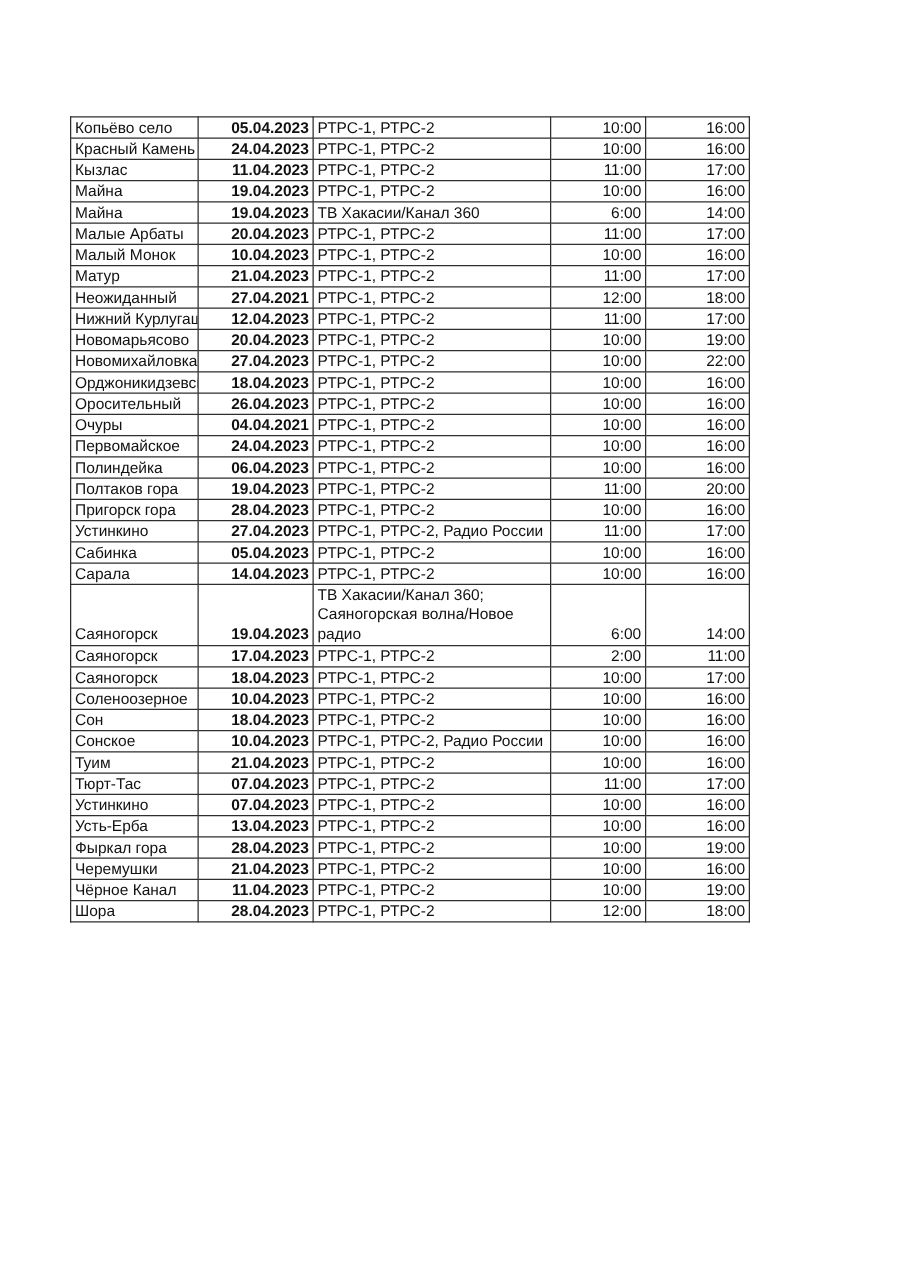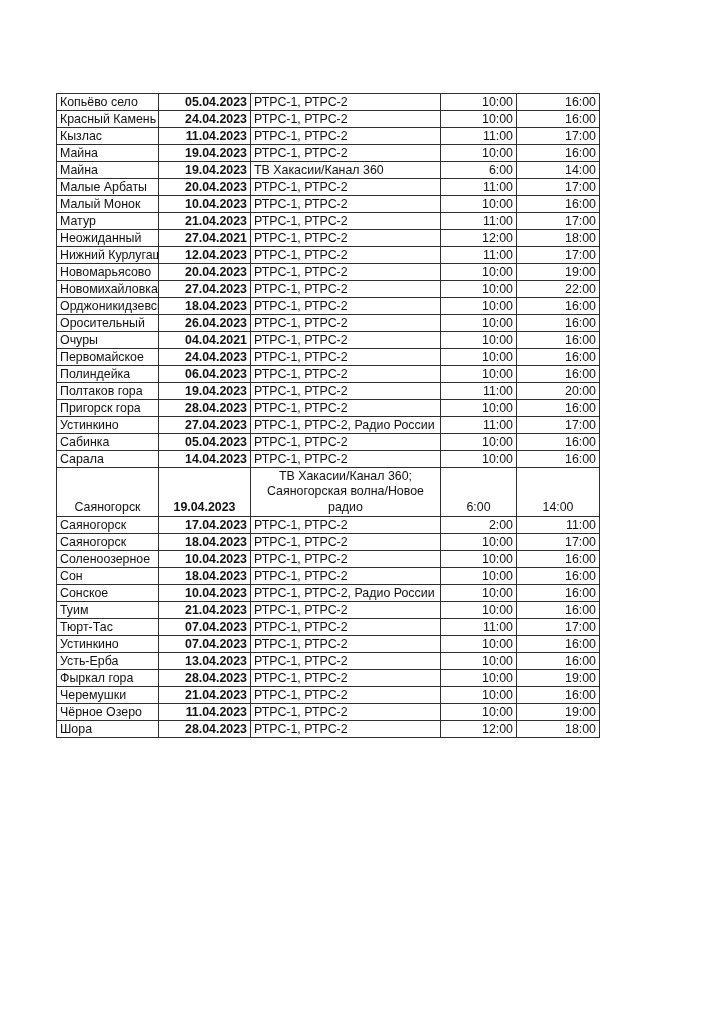--- a/index.html
+++ b/index.html
@@ -37,21 +37,20 @@
   }
   td.c-name     { text-align: left;  padding-left: 3px; padding-right: 1px; }
   td.c-date     { text-align: right; padding-right: 4px; font-weight: bold; }
   td.c-channels { text-align: left;  padding-left: 3px; padding-right: 2px; }
   td.c-start    { text-align: right; padding-right: 4px; }
   td.c-end      { text-align: right; padding-right: 4px; }
   tr.row-tall td {
     height: 47px;
     vertical-align: bottom;
     padding-bottom: 1px;
-    text-align: center;
   }
   tr.row-tall td.c-channels {
     white-space: pre-line;
     line-height: 15.4px;
     vertical-align: bottom;
   }
 </style>
 </head>
 <body>
 
@@ -299,21 +298,21 @@
           <td class="c-end">19:00</td>
         </tr>
         <tr>
           <td class="c-name">Черемушки</td>
           <td class="c-date">21.04.2023</td>
           <td class="c-channels">РТРС-1, РТРС-2</td>
           <td class="c-start">10:00</td>
           <td class="c-end">16:00</td>
         </tr>
         <tr>
-          <td class="c-name">Чёрное Озеро</td>
+          <td class="c-name">Чёрное Канал</td>
           <td class="c-date">11.04.2023</td>
           <td class="c-channels">РТРС-1, РТРС-2</td>
           <td class="c-start">10:00</td>
           <td class="c-end">19:00</td>
         </tr>
         <tr>
           <td class="c-name">Шора</td>
           <td class="c-date">28.04.2023</td>
           <td class="c-channels">РТРС-1, РТРС-2</td>
           <td class="c-start">12:00</td>

